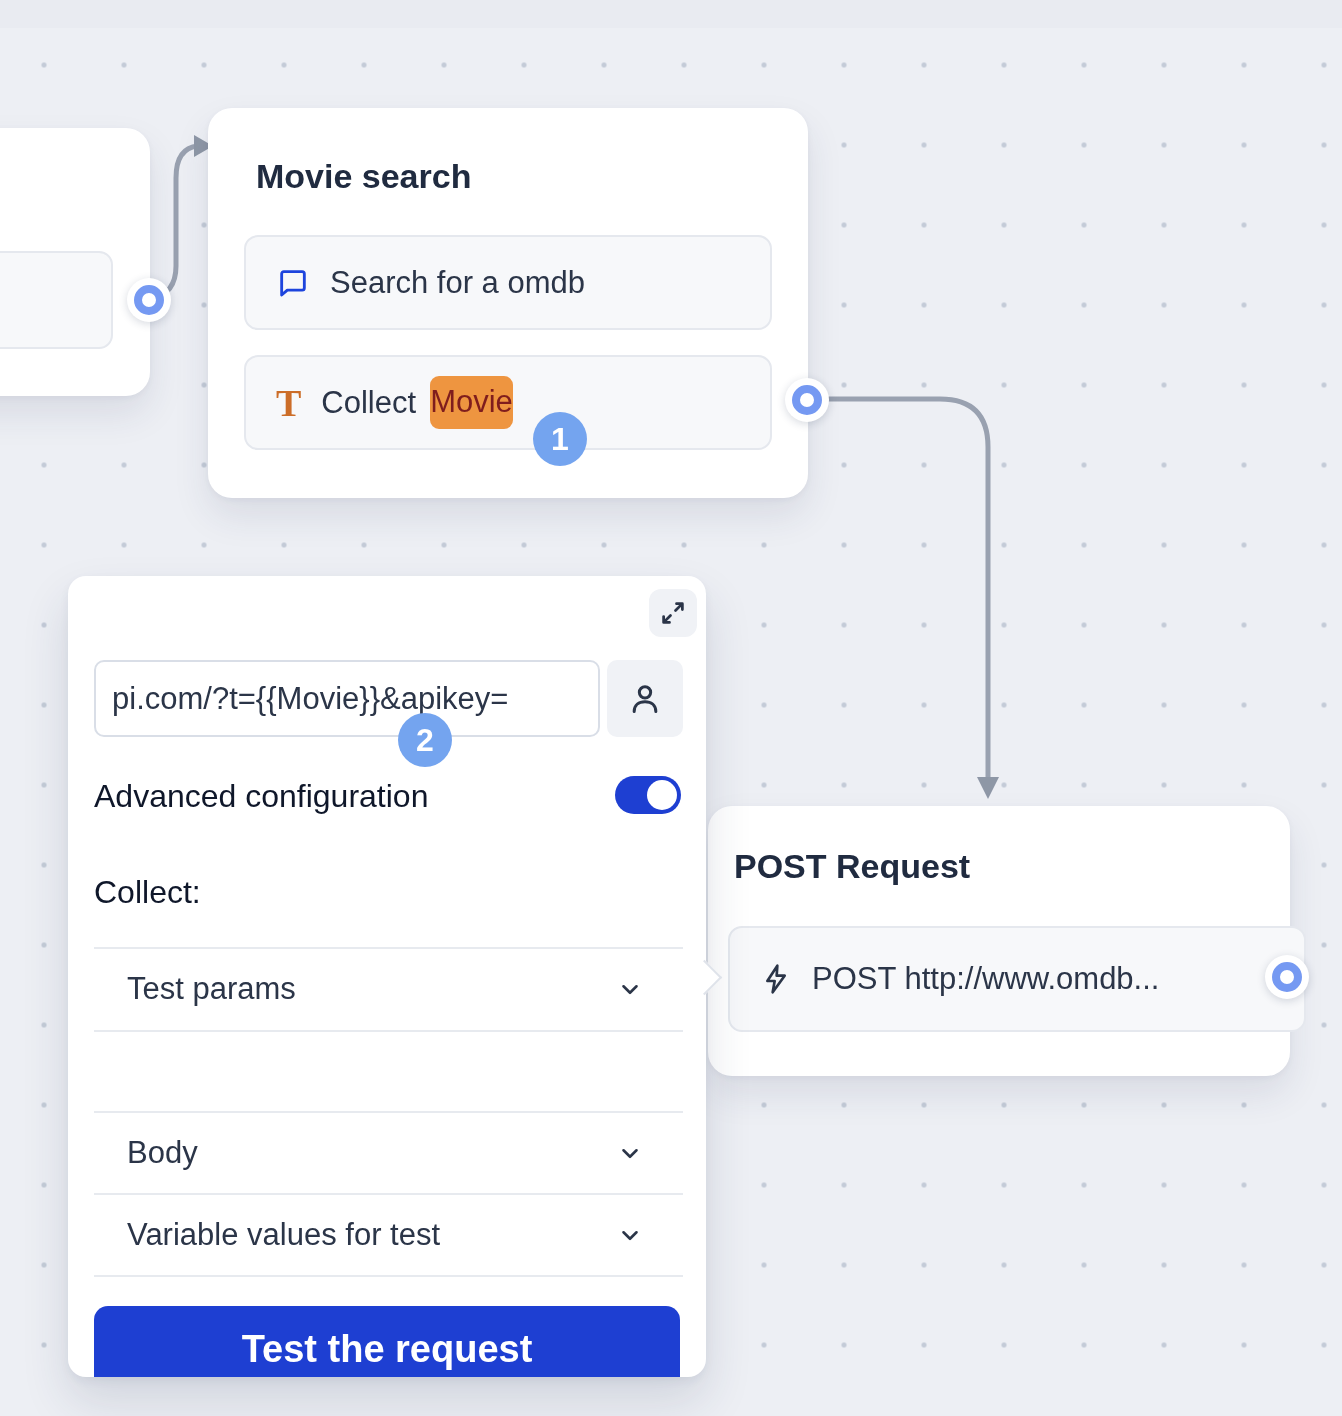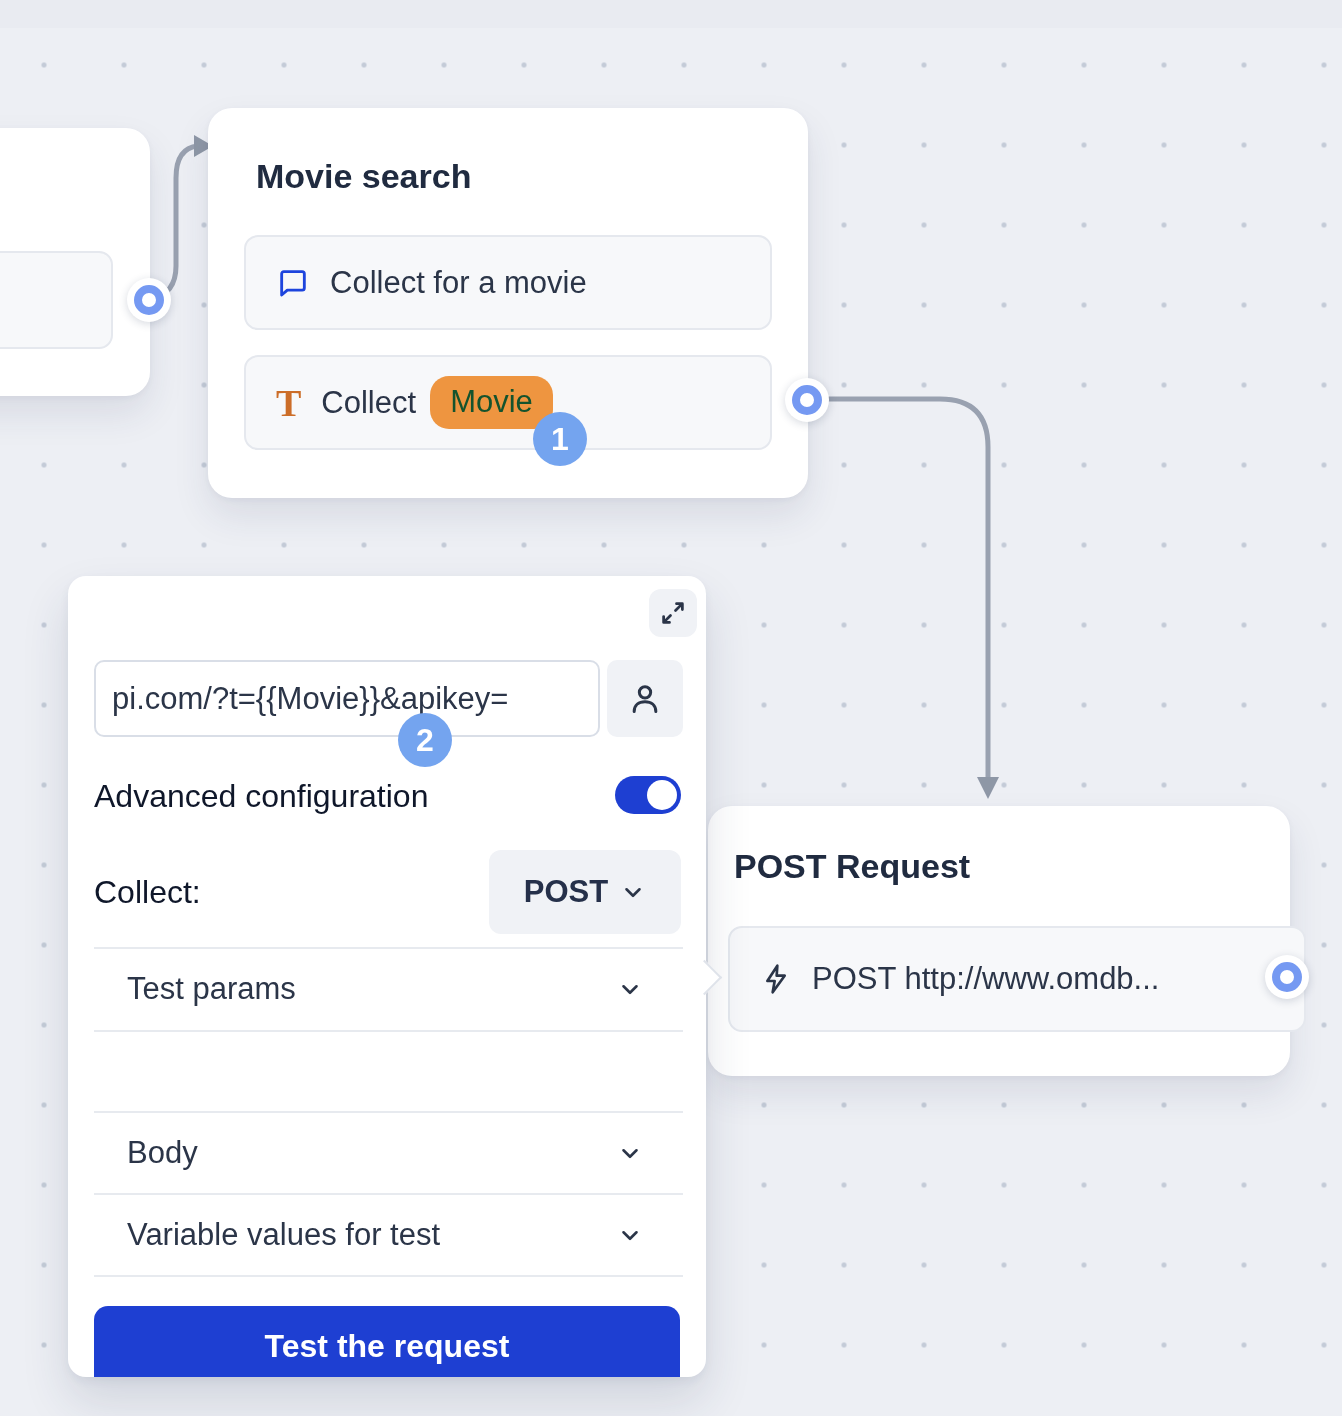--- a/index.html
+++ b/index.html
@@ -17,22 +17,22 @@
   .node-title{
     position:absolute;font-size:34px;font-weight:700;color:#202b40;line-height:40px;white-space:nowrap;
   }
   .node-item{
     position:absolute;background:#f7f8fa;border:2px solid #e5e8ee;border-radius:14px;
     display:flex;align-items:center;box-sizing:border-box;padding-left:30px;
   }
   .node-item .label{font-size:31px;color:#2b3548;white-space:nowrap;margin-left:20px;}
   .icon-box{display:flex;align-items:center;justify-content:center;flex:0 0 auto;}
   .var-badge{
-    margin-left:14px;background:#ee9540;color:#14532d;font-size:31px;line-height:1;
-    padding:10px 20px 12px;border-radius:19px;white-space:nowrap;
+    margin-left:14px;background:#ee9540;color:#7f1d1d;font-size:31px;line-height:1;
+    padding:10px 0 12px;border-radius:9px;white-space:nowrap;
   }
   .t-glyph{font-family:"Liberation Serif",serif;font-size:38px;font-weight:600;color:#cc6d28;line-height:1;}
   .step-badge{
     position:absolute;width:54px;height:54px;border-radius:50%;background:#74a4ef;
     color:#ffffff;font-size:32px;font-weight:700;display:flex;align-items:center;justify-content:center;
     z-index:36;
   }
   .port{
     position:absolute;width:44px;height:44px;border-radius:50%;background:#ffffff;
     box-shadow:0 2px 8px rgba(35,48,84,.18);display:flex;align-items:center;justify-content:center;z-index:35;
@@ -62,21 +62,21 @@
     position:absolute;left:421px;top:274px;width:192px;height:84px;background:#f0f2f6;border-radius:12px;
     display:flex;align-items:center;justify-content:center;gap:12px;
   }
   .method-dd .val{font-size:31px;font-weight:700;color:#25304a;}
   .divider{position:absolute;left:26px;width:589px;height:0;border-top:2px solid #e7eaef;}
   .section-row{position:absolute;left:26px;width:589px;height:80px;}
   .section-row .s-label{position:absolute;left:33px;top:50%;transform:translateY(-50%);font-size:31px;color:#2b3548;white-space:nowrap;}
   .section-row .chev{position:absolute;right:40px;top:50%;transform:translateY(-50%);}
   .test-btn{
     position:absolute;left:26px;top:730px;width:586px;height:92px;background:#1e3fd2;border:none;border-radius:14px;
-    color:#ffffff;font-family:"Liberation Sans",sans-serif;font-size:32px;font-weight:700;
+    color:#ffffff;font-family:"Liberation Sans",sans-serif;font-size:38px;font-weight:700;
     display:flex;align-items:flex-start;justify-content:center;padding-top:22px;box-sizing:border-box;cursor:pointer;
   }
   .notch{
     position:absolute;left:692px;top:937px;width:23px;height:23px;background:#ffffff;
     border-top:2px solid #dfe3ea;border-right:2px solid #dfe3ea;transform:rotate(45deg);z-index:31;
   }
 </style>
 </head>
 <body>
 
@@ -98,21 +98,21 @@
 
   <div class="node" style="left:208px;top:80px;width:600px;height:390px;z-index:10;">
     <div class="node-title" style="left:48px;top:48px;">Movie search</div>
 
     <div class="node-item" style="left:36px;top:127px;width:528px;height:95px;">
       <span class="icon-box">
         <svg width="34" height="34" viewBox="0 0 24 24" fill="none" stroke="#1d44dd" stroke-width="2" stroke-linejoin="round" stroke-linecap="round">
           <path d="M4 5.5 A1.5 1.5 0 0 1 5.5 4 H18.5 A1.5 1.5 0 0 1 20 5.5 V15.5 A1.5 1.5 0 0 1 18.5 17 H8 L4 20.5 Z"></path>
         </svg>
       </span>
-      <span class="label">Collect for a movie</span>
+      <span class="label">Search for a omdb</span>
     </div>
 
     <div class="node-item" style="left:36px;top:247px;width:528px;height:95px;">
       <span class="icon-box t-glyph">T</span>
       <span class="label">Collect</span>
       <span class="var-badge">Movie</span>
     </div>
 
     <div class="step-badge" style="left:325px;top:304px;">1</div>
   </div>
@@ -158,26 +158,20 @@
     </div>
 
     <div class="step-badge" style="left:330px;top:137px;">2</div>
 
     <div class="row-label" style="left:26px;top:202px;">Advanced configuration</div>
     <div class="toggle">
       <div class="knob"></div>
     </div>
 
     <div class="row-label" style="left:26px;top:298px;">Collect:</div>
-    <div class="method-dd">
-      <span class="val">POST</span>
-      <svg width="26" height="26" viewBox="0 0 24 24" fill="none" stroke="#2b3548" stroke-width="2.4" stroke-linecap="round" stroke-linejoin="round">
-        <path d="M6 9.5 L12 15.5 L18 9.5"></path>
-      </svg>
-    </div>
 
     <div class="divider" style="top:371px;"></div>
 
     <div class="section-row" style="top:373px;">
       <span class="s-label">Test params</span>
       <svg class="chev" width="26" height="26" viewBox="0 0 24 24" fill="none" stroke="#2b3548" stroke-width="2.4" stroke-linecap="round" stroke-linejoin="round">
           <path d="M6 9.5 L12 15.5 L18 9.5"></path>
         </svg>
     </div>
     <div class="divider" style="top:454px;"></div>

